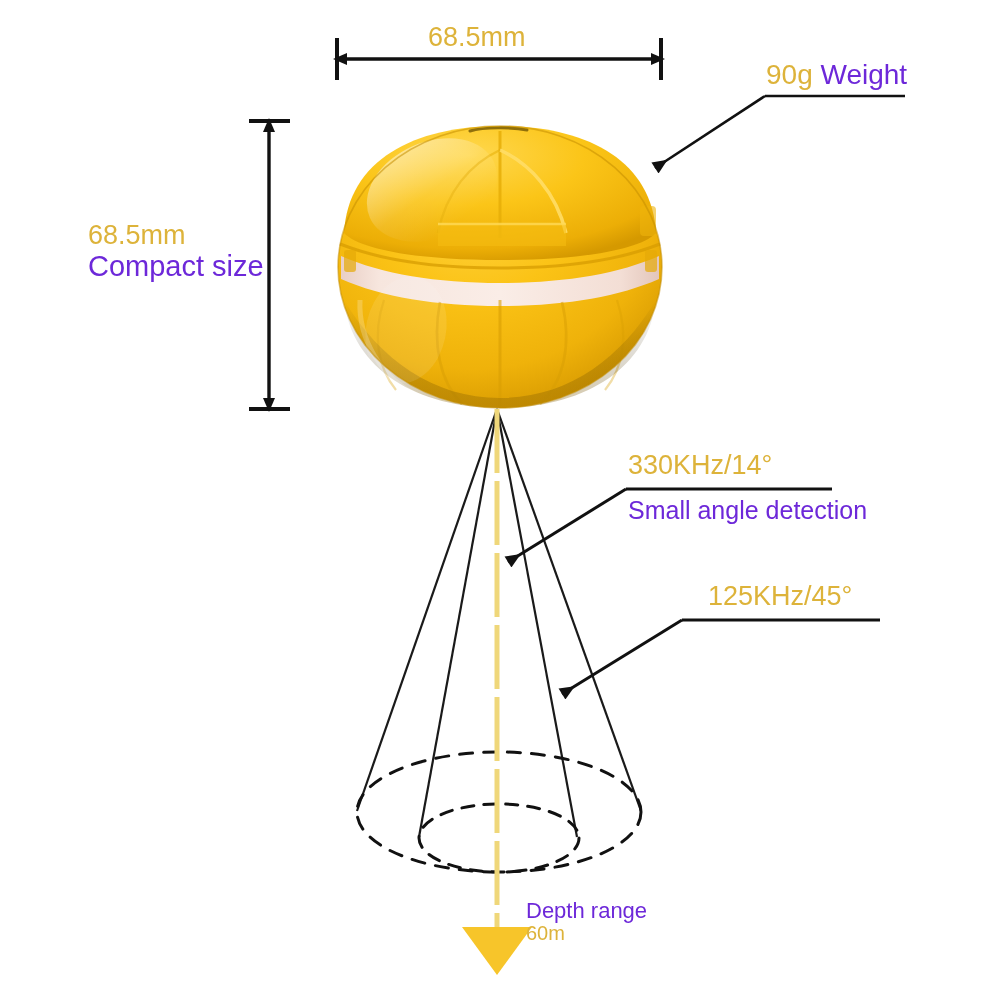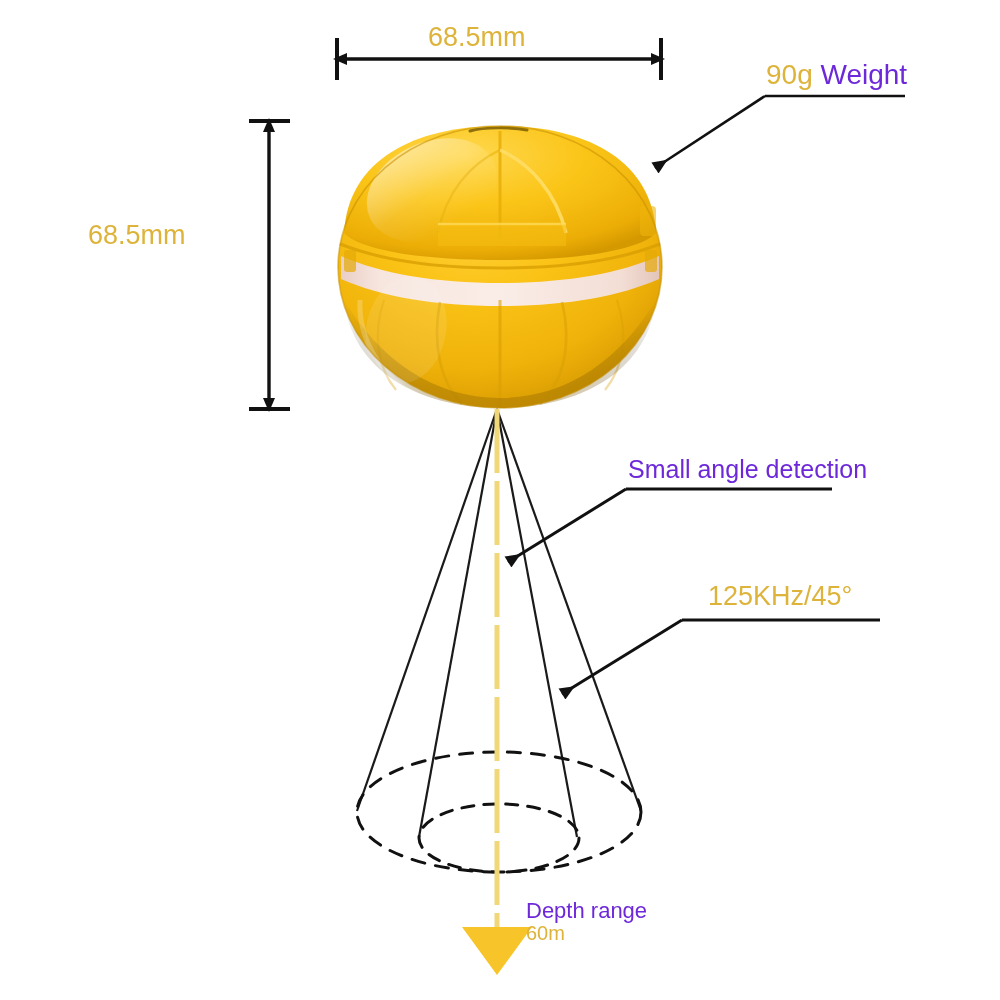--- a/index.html
+++ b/index.html
@@ -61,21 +61,21 @@
   .callout {
     position: absolute;
   }
   .callout .top {
     font-size: 27px;
     white-space: nowrap;
   }
   .callout .bot {
     font-size: 25px;
     white-space: nowrap;
-    margin-top: 5px;
+    margin-top: 15px;
   }
   #callout-weight {
     left: 766px;
     top: 59px;
   }
   #callout-weight .top {
     font-size: 28px;
   }
   #callout-small-angle {
     left: 628px;
@@ -238,27 +238,29 @@
     <g>
       <line x1="682" y1="620" x2="880" y2="620" stroke="#111111" stroke-width="3"></line>
       <line x1="682" y1="620" x2="562" y2="694" stroke="#111111" stroke-width="3" marker-end="url(#arrowLead)"></line>
     </g>
   </svg>
 
   <div class="lbl gold" id="dim-top-label">68.5mm</div>
 
   <div class="lbl" id="dim-left-wrap">
     <div class="gold" id="dim-left-value">68.5mm</div>
+    <div class="blk" id="dim-left-caption">Compact size</div>
   </div>
 
   <div class="callout" id="callout-weight">
     <div class="top"><span class="gold">90g</span><span class="blk"> </span><span class="blk">Weight</span></div>
   </div>
 
   <div class="callout" id="callout-small-angle">
+    <div class="top gold">330KHz/14°</div>
     <div class="bot blk">Small angle detection</div>
   </div>
 
   <div class="callout" id="callout-large-angle">
     <div class="top gold">125KHz/45°</div>
   </div>
 
   <div class="lbl" id="depth-wrap">
     <div class="blk" id="depth-caption">Depth range</div>
     <div class="gold" id="depth-value">60m</div>

